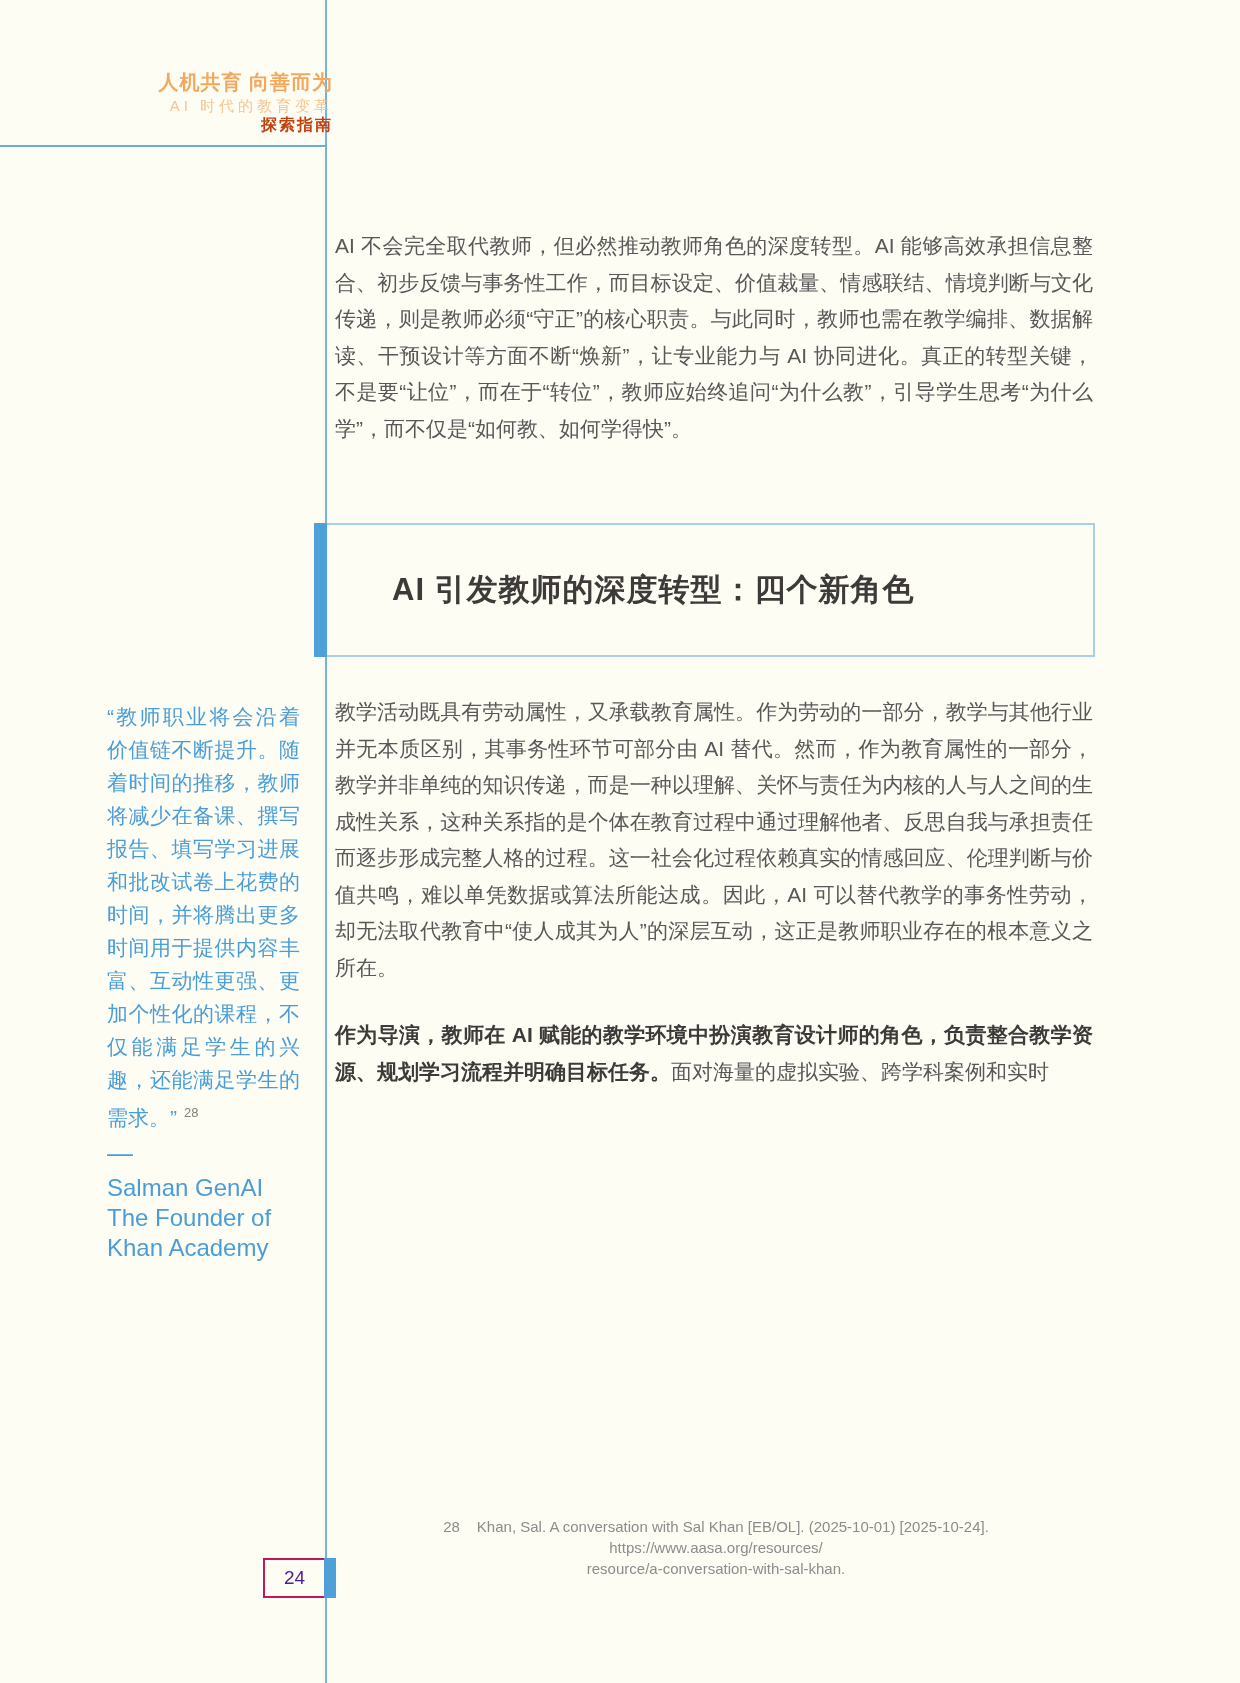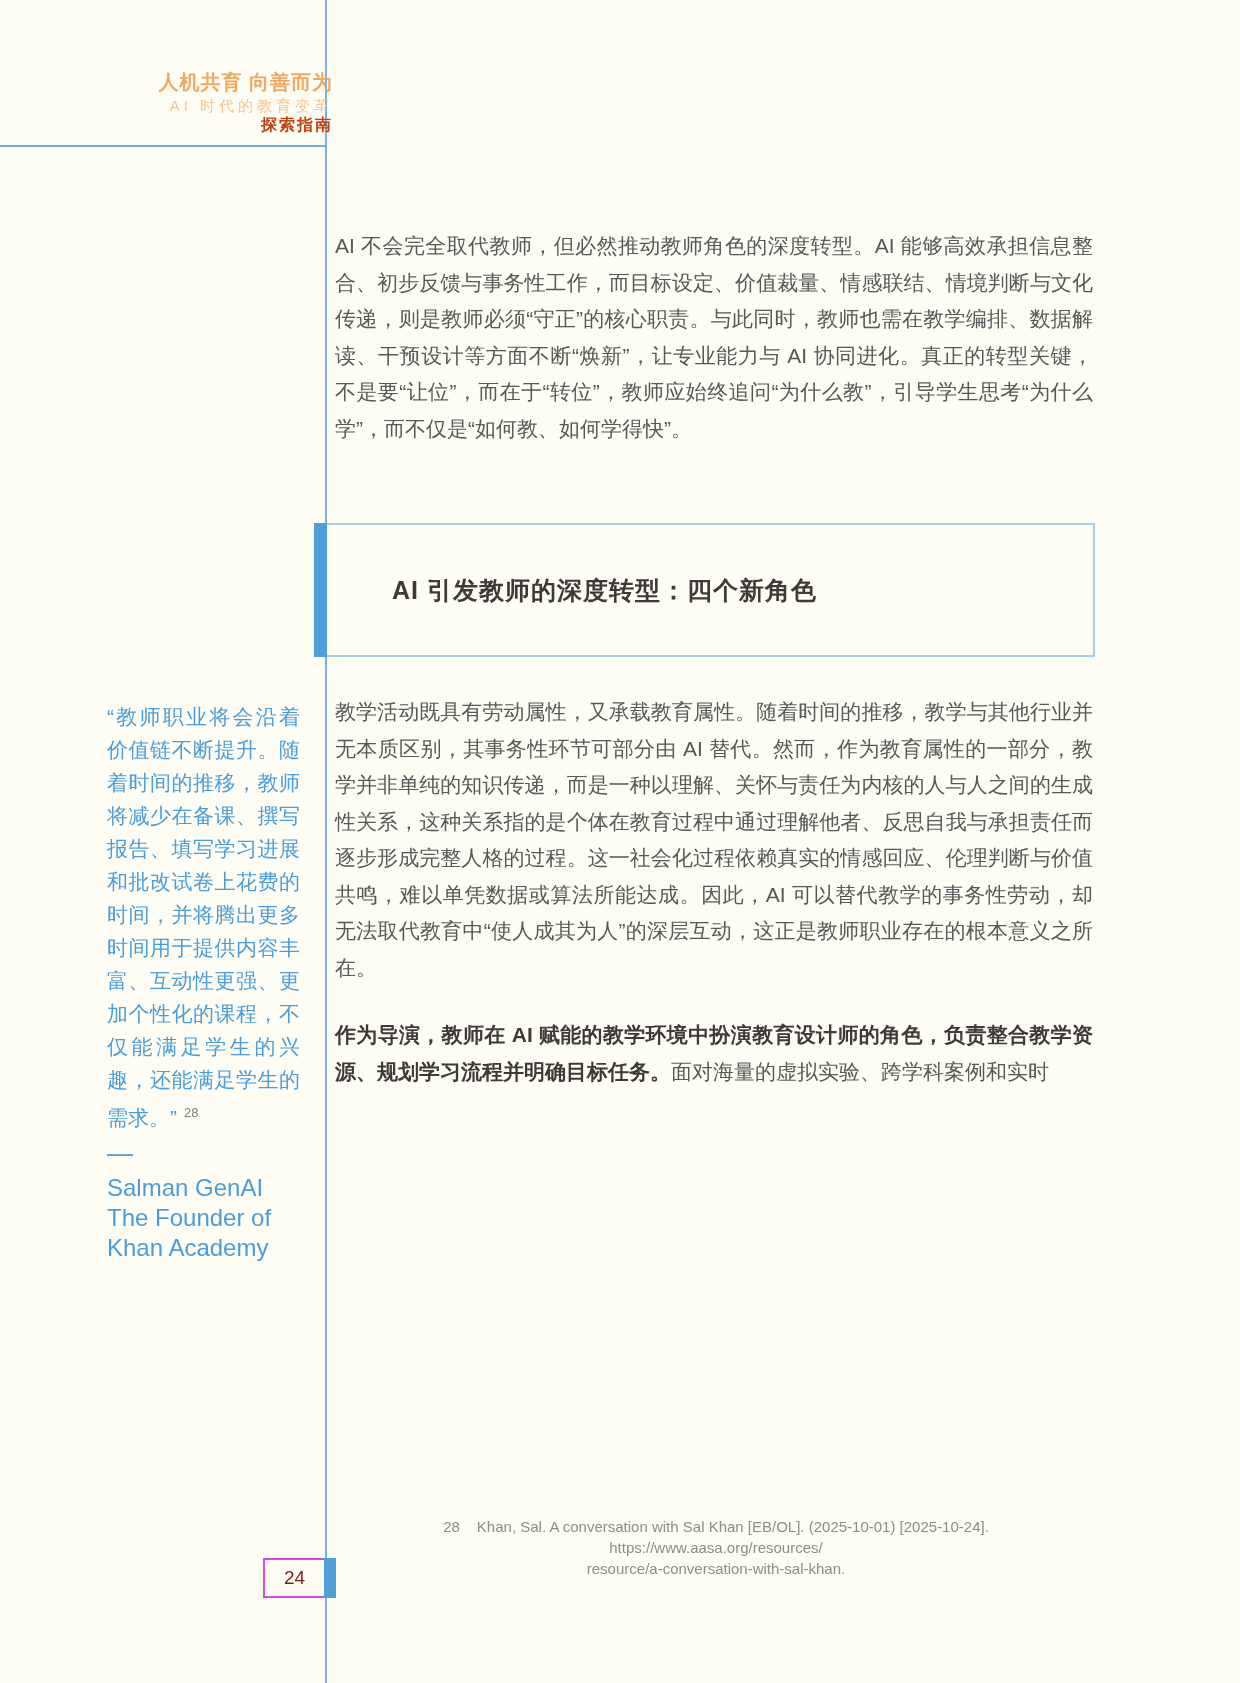--- a/index.html
+++ b/index.html
@@ -26,21 +26,21 @@
   .body-text { font-size: 21px; line-height: 36.5px; color: #595757; text-align: justify; }
   .intro { position: absolute; left: 335px; top: 228px; width: 758px; }
 
   
   .section-box {
     position: absolute; left: 314px; top: 523px; width: 781px; height: 134px;
     box-sizing: border-box; border: 2px solid #A9CEE9;
     display: flex; align-items: center;
   }
   .section-bar { position: absolute; left: -2px; top: -2px; width: 13px; height: 134px; background: #4F9FD8; }
-  .section-title { margin: 0 16px 0 76px; font-size: 25px; font-weight: bold; color: #3E3A39; letter-spacing: 1px; }
+  .section-title { margin: 0 16px 0 76px; font-size: 31px; font-weight: bold; color: #3E3A39; letter-spacing: 1px; }
 
   
   .sidebar-quote {
     position: absolute; left: 107px; top: 700px; width: 193px;
     font-size: 21px; line-height: 33px; color: #4A9DD6; text-align: justify;
   }
   .quote-sup { font-size: 13px; color: #827F7D; vertical-align: super; margin-left: 7px; }
   .attribution { position: absolute; left: 107px; top: 1138px; color: #4A9DD6; }
   .attr-dash { font-size: 26px; line-height: 30px; margin-bottom: 5px; }
   .attr-line { font-size: 24px; line-height: 30px; }
@@ -53,23 +53,23 @@
   
   .footnote {
     position: absolute; left: 335px; top: 1516px; width: 762px;
     font-size: 15px; line-height: 21px; color: #8C8C8C; text-align: center;
   }
   .fn-marker { margin-right: 17px; }
 
   
   .pagenum-box {
     position: absolute; left: 263px; top: 1558px; width: 63px; height: 40px;
-    box-sizing: border-box; border: 2px solid #d946ef;
+    box-sizing: border-box; border: 2px solid #be185d;
     display: flex; align-items: center; justify-content: center;
-    font-size: 19px; color: #7f1d1d;
+    font-size: 19px; color: #4c1d95;
   }
   .pagenum-tab { position: absolute; left: 324px; top: 1558px; width: 12px; height: 40px; background: #4F9FD8; }
 </style>
 </head>
 <body>
 
 <div class="page">
 
   <div class="v-rule"></div>
   <div class="h-rule"></div>
@@ -92,21 +92,21 @@
   </div>
 
   <div class="attribution">
     <div class="attr-dash">—</div>
     <div class="attr-line">Salman GenAI</div>
     <div class="attr-line">The Founder of</div>
     <div class="attr-line">Khan Academy</div>
   </div>
 
   <div class="main-flow">
-    <p class="body-text">教学活动既具有劳动属性，又承载教育属性。随着时间的推移，教学与其他行业并无本质区别，其事务性环节可部分由 AI 替代。然而，作为教育属性的一部分，教学并非单纯的知识传递，而是一种以理解、关怀与责任为内核的人与人之间的生成性关系，这种关系指的是个体在教育过程中通过理解他者、反思自我与承担责任而逐步形成完整人格的过程。这一社会化过程依赖真实的情感回应、伦理判断与价值共鸣，难以单凭数据或算法所能达成。因此，AI 可以替代教学的事务性劳动，却无法取代教育中“使人成其为人”的深层互动，这正是教师职业存在的根本意义之所在。</p>
+    <p class="body-text">教学活动既具有劳动属性，又承载教育属性。作为劳动的一部分，教学与其他行业并无本质区别，其事务性环节可部分由 AI 替代。然而，作为教育属性的一部分，教学并非单纯的知识传递，而是一种以理解、关怀与责任为内核的人与人之间的生成性关系，这种关系指的是个体在教育过程中通过理解他者、反思自我与承担责任而逐步形成完整人格的过程。这一社会化过程依赖真实的情感回应、伦理判断与价值共鸣，难以单凭数据或算法所能达成。因此，AI 可以替代教学的事务性劳动，却无法取代教育中“使人成其为人”的深层互动，这正是教师职业存在的根本意义之所在。</p>
     <p class="body-text"><strong class="lead-bold">作为导演，教师在 AI 赋能的教学环境中扮演教育设计师的角色，负责整合教学资源、规划学习流程并明确目标任务。</strong><span>面对海量的虚拟实验、跨学科案例和实时</span></p>
   </div>
 
   <div class="footnote">
     <span class="fn-marker">28</span><span>Khan, Sal. A conversation with Sal Khan [EB/OL]. (2025-10-01) [2025-10-24]. https://www.aasa.org/resources/</span><br>
     <span>resource/a-conversation-with-sal-khan.</span>
   </div>
 
   <div class="pagenum-box">24</div>
   <div class="pagenum-tab"></div>

